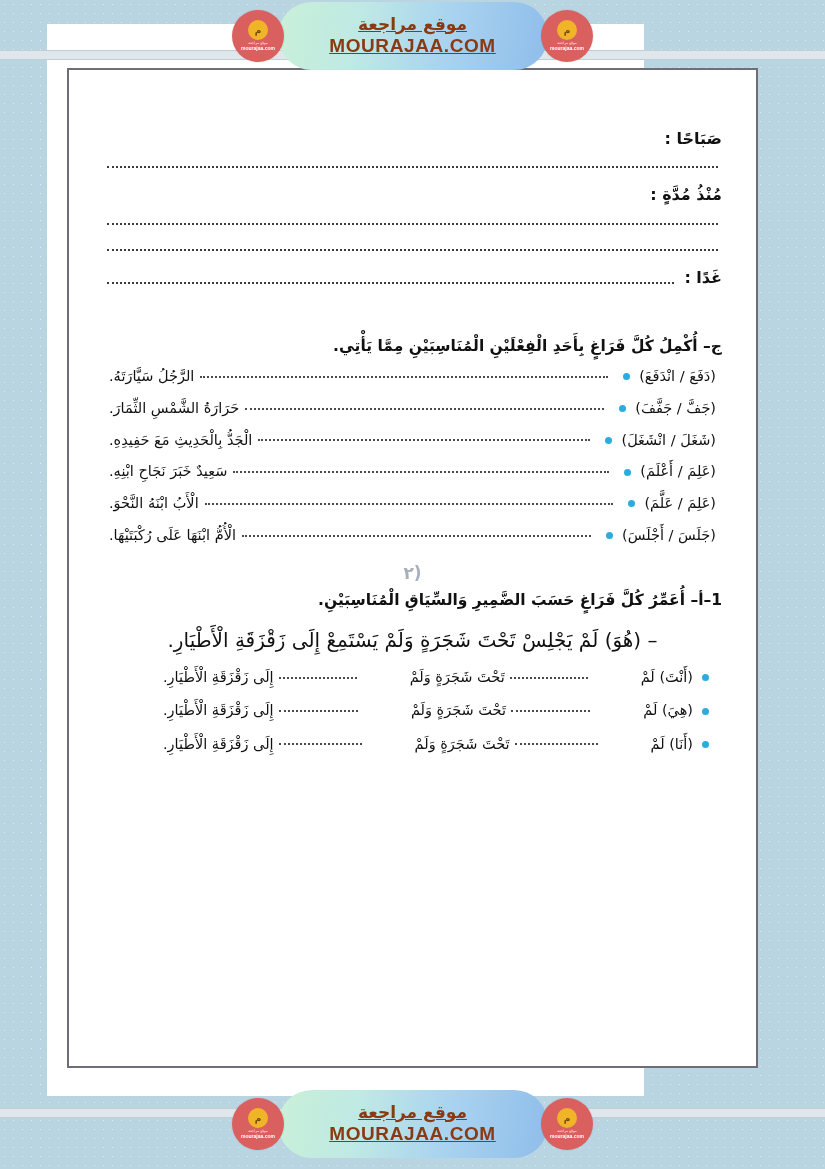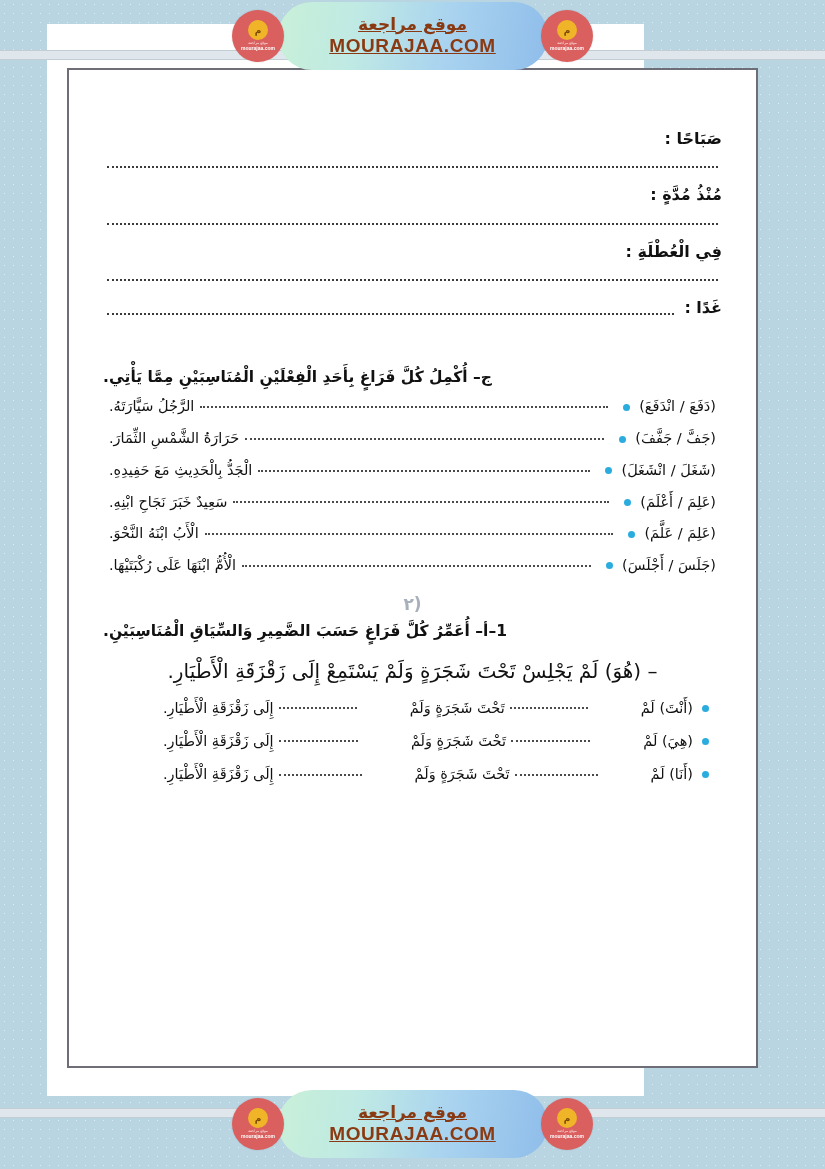--- a/index.html
+++ b/index.html
@@ -135,21 +135,21 @@
     min-width: 20px;
   }
   .dotrow { height: 26px; display: flex; align-items: center; }
   .dotrow .dotline { margin-bottom: 0; }
 
   .spacer-lg { height: 40px; }
 
   
   .heading {
     font-size: 15.5px; font-weight: bold;
-    text-align: left;
+    text-align: right;
     line-height: 1.8;
   }
 
   
   .fill-row {
     display: flex; align-items: center; direction: rtl;
     font-size: 14.5px; line-height: 2.05;
     padding: 1px 6px;
   }
   .fill-pair { flex: 0 0 auto; white-space: nowrap; }
@@ -228,23 +228,20 @@
             <span class="dotline"></span>
           </div>
 
         <div class="blank-row ar">
           <span class="blank-label">مُنْذُ مُدَّةٍ :</span>
         </div>
         <div class="dotrow">
             <span class="dotline"></span>
           </div>
 
-        <div class="blank-row ar">
-          <span class="blank-label">فِي الْعُطْلَةِ :</span>
-        </div>
         <div class="dotrow">
             <span class="dotline"></span>
           </div>
 
         <div class="blank-row ar">
           <span class="blank-label">غَدًا :</span>
           <span class="dotline"></span>
         </div>
       </div>
 

